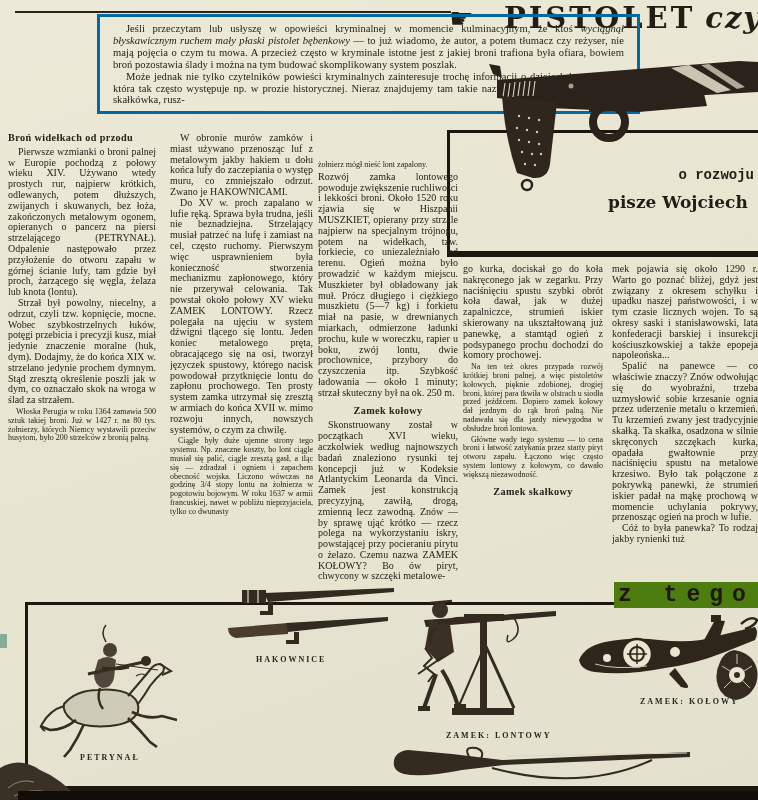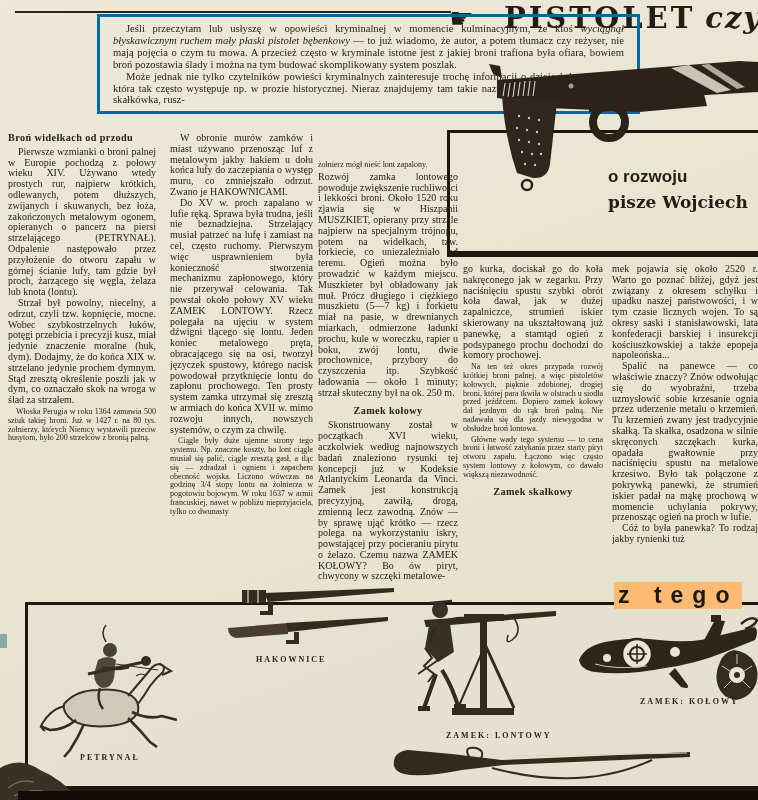--- a/index.html
+++ b/index.html
@@ -21,22 +21,22 @@
   }
   .intro-box p { text-indent:13px; }
   .manicule { left:449px; top:2px; font-size:28px; color:#241e16; font-family:"DejaVu Sans",sans-serif; }
   .title { left:504px; top:1px; white-space:nowrap; font-family:"DejaVu Serif",serif; font-weight:bold; }
   .title .t-main { font-size:29px; letter-spacing:3px; color:#241d15; }
   .title .t-italic { font-style:italic; font-size:29px; margin-left:10px; letter-spacing:2px; color:#241d15; }
 
   .pistol-frame { left:447px; top:130px; width:316px; height:127px;
     border:3px solid #1d1710; border-bottom-width:6px; }
   .pistol-svg { left:489px; top:46px; }
-  .byline1 { left:608px; top:167px; width:146px; 
-    font-family:Liberation Sans, sans-serif; font-weight:bold; font-size:17px; color:#241d15; }
+  .byline1 { left:608px; top:167px; width:146px; text-align:right;
+    font-family:Liberation Mono, monospace; font-weight:bold; font-size:14px; color:#241d15; }
   .byline2 { left:608px; top:192px; width:175px; text-align:left;
     font-family:"DejaVu Serif",serif; font-weight:bold; font-size:17px; color:#241d15; white-space:nowrap; }
 
   
   .col { position:absolute; font-size:10px; line-height:10.8px; text-align:justify; overflow:hidden; }
   .col p { text-indent:10px; }
   .col p.noind { text-indent:0; }
   .col p.small { font-size:8px; line-height:8.8px; text-indent:8px; margin:2px 0; }
   .col h3 { font-size:10.2px; font-weight:bold; letter-spacing:.4px; margin:0 0 3px 0; }
   .col h3.ctr { text-align:center; margin:7px 0 4px 0; }
@@ -44,22 +44,22 @@
   .col2 { left:170px; top:133px; width:143px; height:452px; }
   .col3 { left:318px; top:133px; width:140px; height:452px;margin-top:28px; }
   .col3 .lead-small { font-size:8px; line-height:8.8px; text-indent:0; margin-bottom:2px; }
   .col4 { left:463px; top:264px; width:140px; height:322px; }
   .col5 { left:612px; top:264px; width:146px; height:322px; }
 
   
   .bottom-panel { left:25px; top:602px; width:740px; height:189px;
     border:3px solid #1d1710; border-bottom-width:5px; background:rgba(226,226,208,.35); }
   .z-tego { left:614px; top:582px; padding:0 4px;
-    font-family:Liberation Sans, sans-serif; font-weight:bold; font-size:23px;
-    letter-spacing:9px; color:#1d1710; background:#fdba74; z-index:6; white-space:nowrap; }
+    font-family:Liberation Mono, monospace; font-weight:bold; font-size:23px;
+    letter-spacing:9px; color:#1d1710; background:#4d7c0f; z-index:6; white-space:nowrap; }
   .caption { position:absolute; font-size:8px; letter-spacing:2px; color:#2c241b; font-weight:bold; z-index:5; }
   .cap-petrynal { left:80px; top:753px; }
   .cap-hakownice { left:256px; top:655px; }
   .cap-lontowy { left:446px; top:731px; }
   .cap-kolowy { left:640px; top:697px; }
   .bottom-strip { left:18px; top:791px; width:740px; height:9px; background:#120d09; z-index:7; }
   .teal-mark { left:0; top:634px; width:7px; height:14px; background:#6e9c8e; opacity:.8; }
   svg { display:block; }
 </style>
 </head>
@@ -146,21 +146,21 @@
 </div>
 
 <div class="col col4">
   <p class="noind">go kurka, dociskał go do koła nakręconego jak w zegarku. Przy naciśnięciu spustu szybki obrót koła dawał, jak w dużej zapalniczce, strumień iskier skierowany na ukształtowaną już panewkę, a stamtąd ogień z podsypanego prochu dochodzi do komory prochowej.</p>
   <p class="small">Na ten też okres przypada rozwój krótkiej broni palnej, a więc pistoletów kołowych, pięknie zdobionej, drogiej broni, której para tkwiła w olstrach u siodła przed jeźdźcem. Dopiero zamek kołowy dał jezdnym do rąk broń palną. Nie nadawała się dla jazdy niewygodna w obsłudze broń lontowa.</p>
   <p class="small">Główne wady tego systemu — to cena broni i łatwość zatykania przez starty piryt otworu zapału. Łączono więc często system lontowy z kołowym, co dawało większą niezawodność.</p>
   <h3 class="ctr">Zamek skałkowy</h3>
 </div>
 
 <div class="col col5">
-  <p class="noind">mek pojawia się około 2520 r. Warto go poznać bliżej, gdyż jest związany z okresem schyłku i upadku naszej państwowości, i w tym czasie licznych wojen. To są okresy saski i stanisławowski, lata konfederacji barskiej i insurekcji kościuszkowskiej a także epopeja napoleońska...</p>
+  <p class="noind">mek pojawia się około 1290 r. Warto go poznać bliżej, gdyż jest związany z okresem schyłku i upadku naszej państwowości, i w tym czasie licznych wojen. To są okresy saski i stanisławowski, lata konfederacji barskiej i insurekcji kościuszkowskiej a także epopeja napoleońska...</p>
   <p>Spalić na panewce — co właściwie znaczy? Znów odwołując się do wyobraźni, trzeba uzmysłowić sobie krzesanie ognia przez uderzenie metalu o krzemień. Tu krzemień zwany jest tradycyjnie skałką. Ta skałka, osadzona w silnie skręconych szczękach kurka, opadała gwałtownie przy naciśnięciu spustu na metalowe krzesiwo. Było tak połączone z pokrywką panewki, że strumień iskier padał na mąkę prochową w momencie uchylania pokrywy, przenosząc ogień na proch w lufie.</p>
   <p>Cóż to była panewka? To rodzaj jakby rynienki tuż</p>
 </div>
 
 <div class="abs bottom-panel"></div>
 <div class="abs z-tego">z tego</div>
 
 <svg class="abs" style="left:36px;top:612px;z-index:4" width="188" height="148" viewBox="0 0 188 148">
   <g stroke="#362c20" fill="none" stroke-width="2">
     <path d="M28,92 Q40,78 62,78 Q84,76 96,84 Q104,90 102,100 Q96,112 74,114 Q48,116 36,108 Q26,100 28,92 Z" fill="rgba(70,55,40,0.14)"></path>

